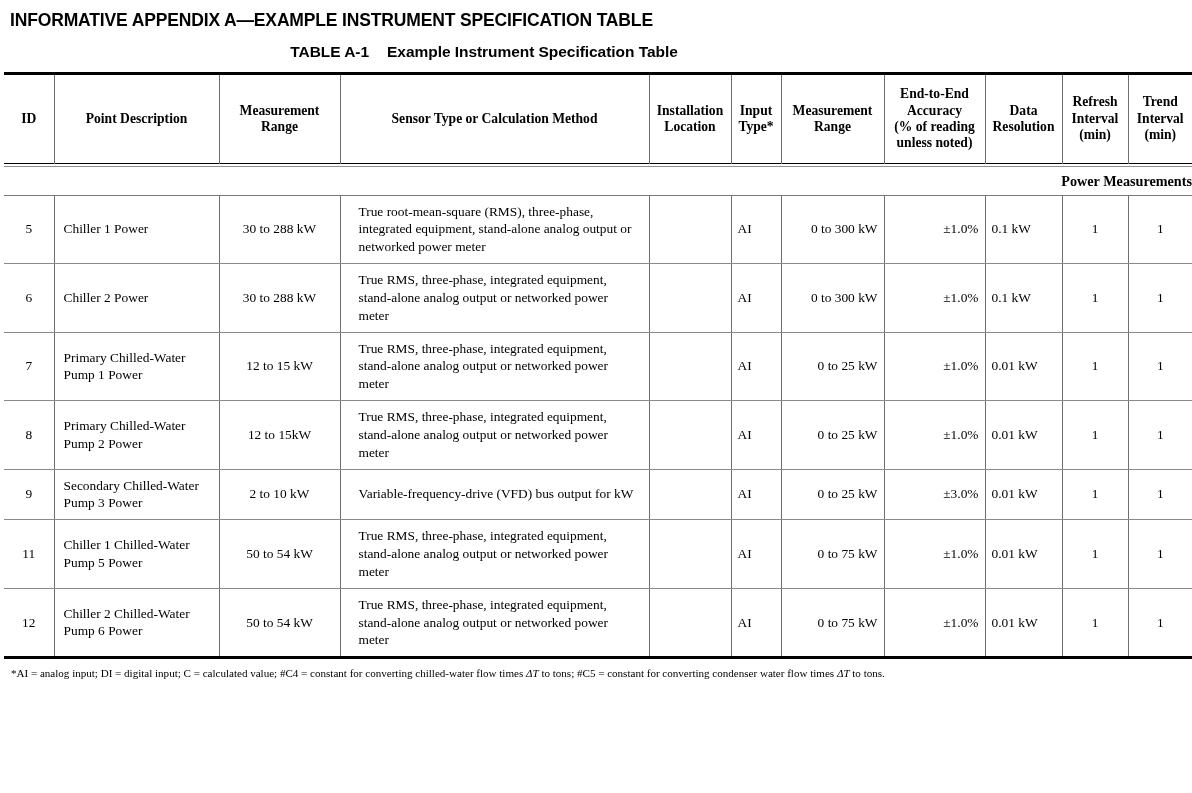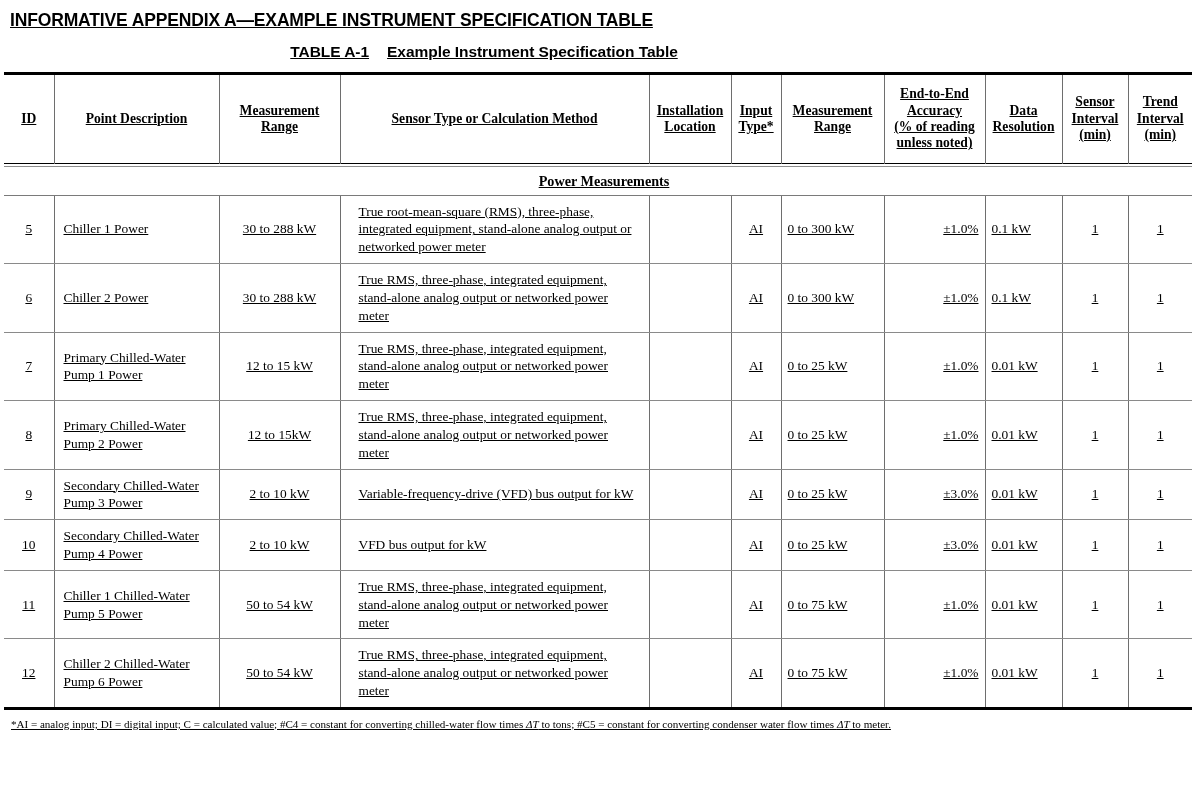--- a/index.html
+++ b/index.html
@@ -15,21 +15,20 @@
     color: #000000;
     -webkit-font-smoothing: antialiased;
     overflow: hidden;
   }
 
   .page {
     position: relative;
     width: 964px;
     height: 793px;
     box-sizing: border-box;
-    text-decoration: underline;
   }
 
   
   .appendix-heading {
     font-family: "Liberation Sans", "DejaVu Sans", sans-serif;
     font-weight: bold;
     font-size: 17.5px;
     letter-spacing: -0.15px;
     padding: 10px 0 0 10px;
     line-height: 1.15;
@@ -93,37 +92,37 @@
     font-size: 0;
     padding: 0;
   }
 
   
   tr.section-row td {
     font-weight: bold;
     font-size: 14.2px;
     padding: 6px 0 5px 12px;
     border-bottom: 1.3px solid #7a7a7a;
-    text-align: center;
+    text-align: right;
   }
 
   
   tr.data-row td {
     border-bottom: 1.1px solid #8a8a8a;
     font-size: 13.4px;
     line-height: 1.33;
     padding: 7px 6px;
   }
   tr.data-row td.c-id       { text-align: center; }
   tr.data-row td.c-desc     { text-align: left;   padding-left: 9px; margin-left: 31px; }
   tr.data-row td.c-mrange   { text-align: center; }
   tr.data-row td.c-sensor   { text-align: left;   padding-left: 18px; padding-right: 10px; }
   tr.data-row td.c-install  { text-align: center; }
-  tr.data-row td.c-itype    { text-align: center; }
-  tr.data-row td.c-irange   { text-align: left; }
+  tr.data-row td.c-itype    { text-align: left; }
+  tr.data-row td.c-irange   { text-align: right; }
   tr.data-row td.c-acc      { text-align: right; }
   tr.data-row td.c-res      { text-align: left; }
   tr.data-row td.c-refresh  { text-align: center; }
   tr.data-row td.c-trend    { text-align: center; }
 
   tr.data-row.last-row td { border-bottom: none; }
 
   
   .tfoot-rule td {
     border-top: 3.5px solid #000;
@@ -204,21 +203,21 @@
             <div>End-to-End</div>
             <div>Accuracy</div>
             <div>(% of reading</div>
             <div>unless noted)</div>
           </th>
           <th class="hdr-multiline vsep-l">
             <div>Data</div>
             <div>Resolution</div>
           </th>
           <th class="hdr-multiline vsep-l">
-            <div>Sensor</div>
+            <div>Refresh</div>
             <div>Interval</div>
             <div>(min)</div>
           </th>
           <th class="hdr-multiline vsep-l">
             <div>Trend</div>
             <div>Interval</div>
             <div>(min)</div>
           </th>
         </tr>
         <tr class="thead-dbl-rule">
@@ -280,33 +279,20 @@
             <td class="c-acc vsep-l">±1.0%</td>
             <td class="c-res vsep-l">0.01 kW</td>
             <td class="c-refresh vsep-l">1</td>
             <td class="c-trend vsep-l">1</td>
           </tr>
           <tr class="data-row">
             <td class="c-id">9</td>
             <td class="c-desc vsep-l">Secondary Chilled-Water Pump 3 Power</td>
             <td class="c-mrange vsep-l">2 to 10 kW</td>
             <td class="c-sensor vsep-l">Variable-frequency-drive (VFD) bus output for kW</td>
-            <td class="c-install vsep-l"></td>
-            <td class="c-itype vsep-l">AI</td>
-            <td class="c-irange vsep-l">0 to 25 kW</td>
-            <td class="c-acc vsep-l">±3.0%</td>
-            <td class="c-res vsep-l">0.01 kW</td>
-            <td class="c-refresh vsep-l">1</td>
-            <td class="c-trend vsep-l">1</td>
-          </tr>
-          <tr class="data-row">
-            <td class="c-id">10</td>
-            <td class="c-desc vsep-l">Secondary Chilled-Water Pump 4 Power</td>
-            <td class="c-mrange vsep-l">2 to 10 kW</td>
-            <td class="c-sensor vsep-l">VFD bus output for kW</td>
             <td class="c-install vsep-l"></td>
             <td class="c-itype vsep-l">AI</td>
             <td class="c-irange vsep-l">0 to 25 kW</td>
             <td class="c-acc vsep-l">±3.0%</td>
             <td class="c-res vsep-l">0.01 kW</td>
             <td class="c-refresh vsep-l">1</td>
             <td class="c-trend vsep-l">1</td>
           </tr>
           <tr class="data-row">
             <td class="c-id">11</td>
@@ -338,16 +324,16 @@
 
       <tfoot>
         <tr class="tfoot-rule">
           <td colspan="11"></td>
         </tr>
       </tfoot>
     </table>
   </div>
 
   <div class="footnote">
-    <span>*AI = analog input; DI = digital input; C = calculated value; #C4 = constant for converting chilled-water flow times </span><i>ΔT</i><span> to tons; #C5 = constant for converting condenser water flow times </span><i>ΔT</i><span> to meter.</span>
+    <span>*AI = analog input; DI = digital input; C = calculated value; #C4 = constant for converting chilled-water flow times </span><i>ΔT</i><span> to tons; #C5 = constant for converting condenser water flow times </span><i>ΔT</i><span> to tons.</span>
   </div>
 
 </div>
 
 </body></html>

